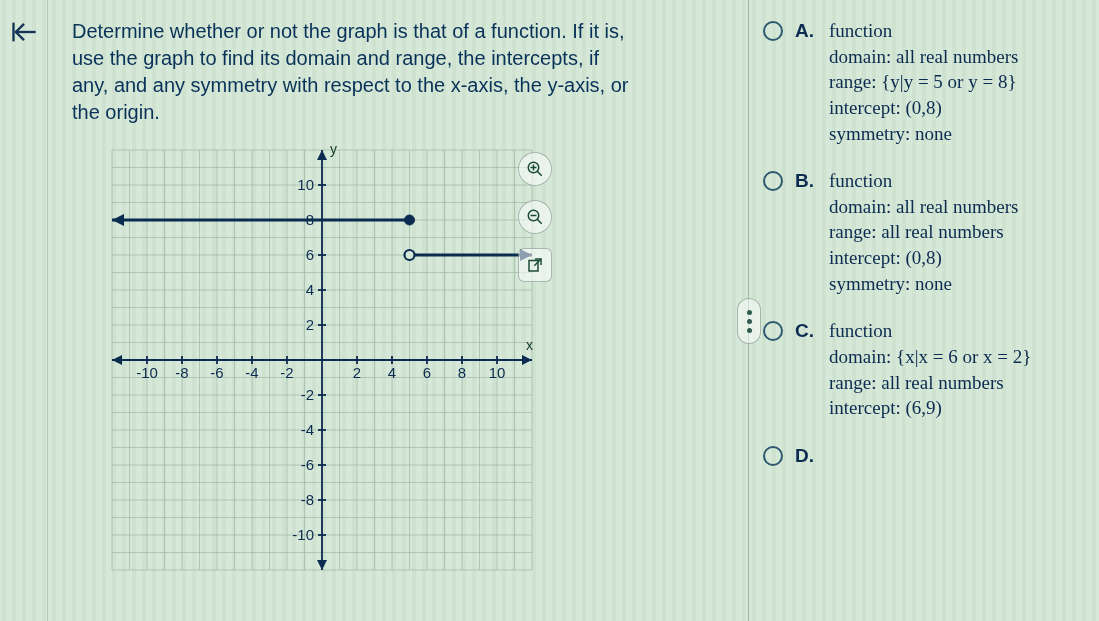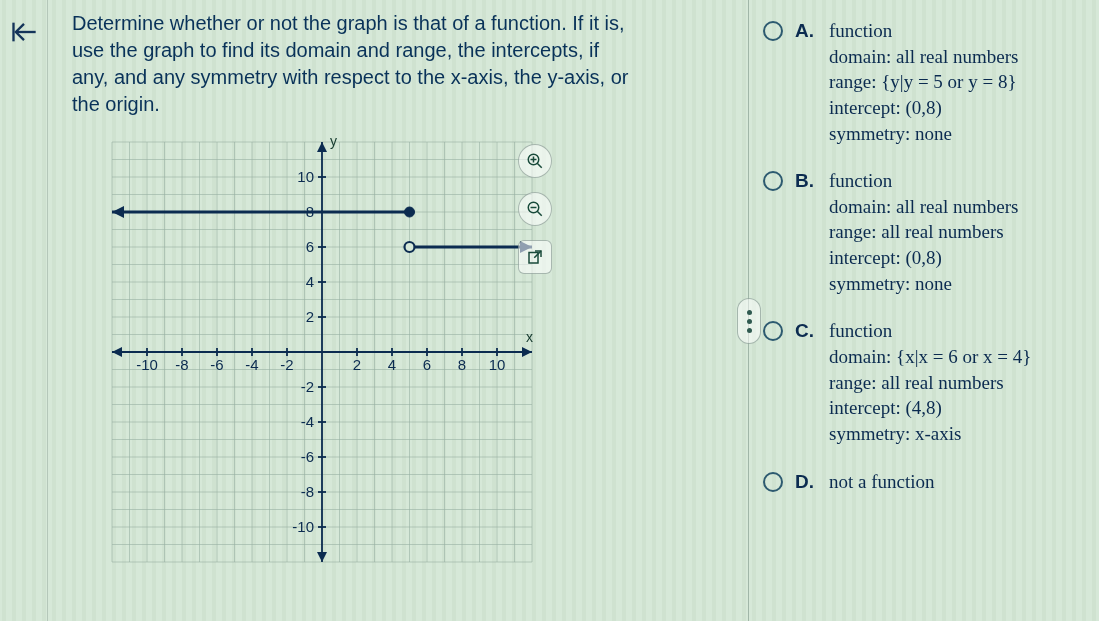--- a/index.html
+++ b/index.html
@@ -6,21 +6,21 @@
   body {
     font-family: "Segoe UI", Arial, sans-serif;
     background: repeating-linear-gradient(90deg,#d6e8d8 0,#d6e8d8 2px,#cfe2d0 2px,#cfe2d0 6px,#d6e8d8 6px,#d6e8d8 10px);
     width: 1099px; height: 621px; overflow: hidden;
     color: #1a2a44;
   }
   .layout { display: flex; width: 100%; height: 100%; }
   .left-nav { width: 48px; padding-top: 18px; text-align: center; border-right: 1px solid rgba(80,100,90,.25);}
   .collapse-btn { width: 28px; height: 28px; margin: 0 auto; cursor: pointer; color:#14345a; }
   .collapse-btn svg { width: 28px; height: 28px; stroke:#14345a; stroke-width:2; fill:none; }
-  .question-col { flex: 1; padding: 10px 16px 8px 24px; position: relative; }
+  .question-col { flex: 1; padding: 18px 16px 8px 24px; position: relative; }
   .q-text { font-size: 20px; line-height: 1.35; color:#093259; max-width: 560px; }
   .chart-wrap { position: relative; margin-top: 14px; margin-left: 0; width: 520px; height: 460px; }
   .chart-svg { position: absolute; left: 0; top: 0; }
   .chart-tools { position: absolute; right: 40px; top: 12px; display:flex; flex-direction:column; gap:14px; }
   .tool { width: 34px; height: 34px; border-radius: 50%; background: rgba(255,255,255,.55); border:1px solid rgba(40,70,60,.35); display:flex; align-items:center; justify-content:center; cursor:pointer;}
   .tool.pop { border-radius: 6px; }
   .tool svg { width:18px; height:18px; stroke:#184a3a; stroke-width:2; fill:none; }
   .divider { width: 1px; background: rgba(60,90,80,.35); }
   .answers-col { width: 350px; padding: 18px 16px 8px 14px; position:relative; }
   .opt { display:flex; gap:12px; margin-bottom: 22px; font-size: 19px; color:#0b2b50; line-height:1.35;}
@@ -222,28 +222,24 @@
             <div class="line">range: all real numbers</div>
             <div class="line">intercept: (0,8)</div>
             <div class="line">symmetry: none</div>
           </div>
         </div>
         <div class="opt">
           <div class="radio"></div>
           <div class="letter">C.</div>
           <div class="body">
             <div class="line">function</div>
-            <div class="line">domain: {x|x = 6 or x = 4}</div>
+            <div class="line">domain: {x|x = 6 or x = 2}</div>
             <div class="line">range: all real numbers</div>
-            <div class="line">intercept: (4,8)</div>
-            <div class="line">symmetry: x-axis</div>
+            <div class="line">intercept: (6,9)</div>
           </div>
         </div>
         <div class="opt">
           <div class="radio"></div>
           <div class="letter">D.</div>
-          <div class="body">
-            <div class="line">not a function</div>
-          </div>
         </div>
       </div>
   </div>
 </div>
 
 </body></html>

